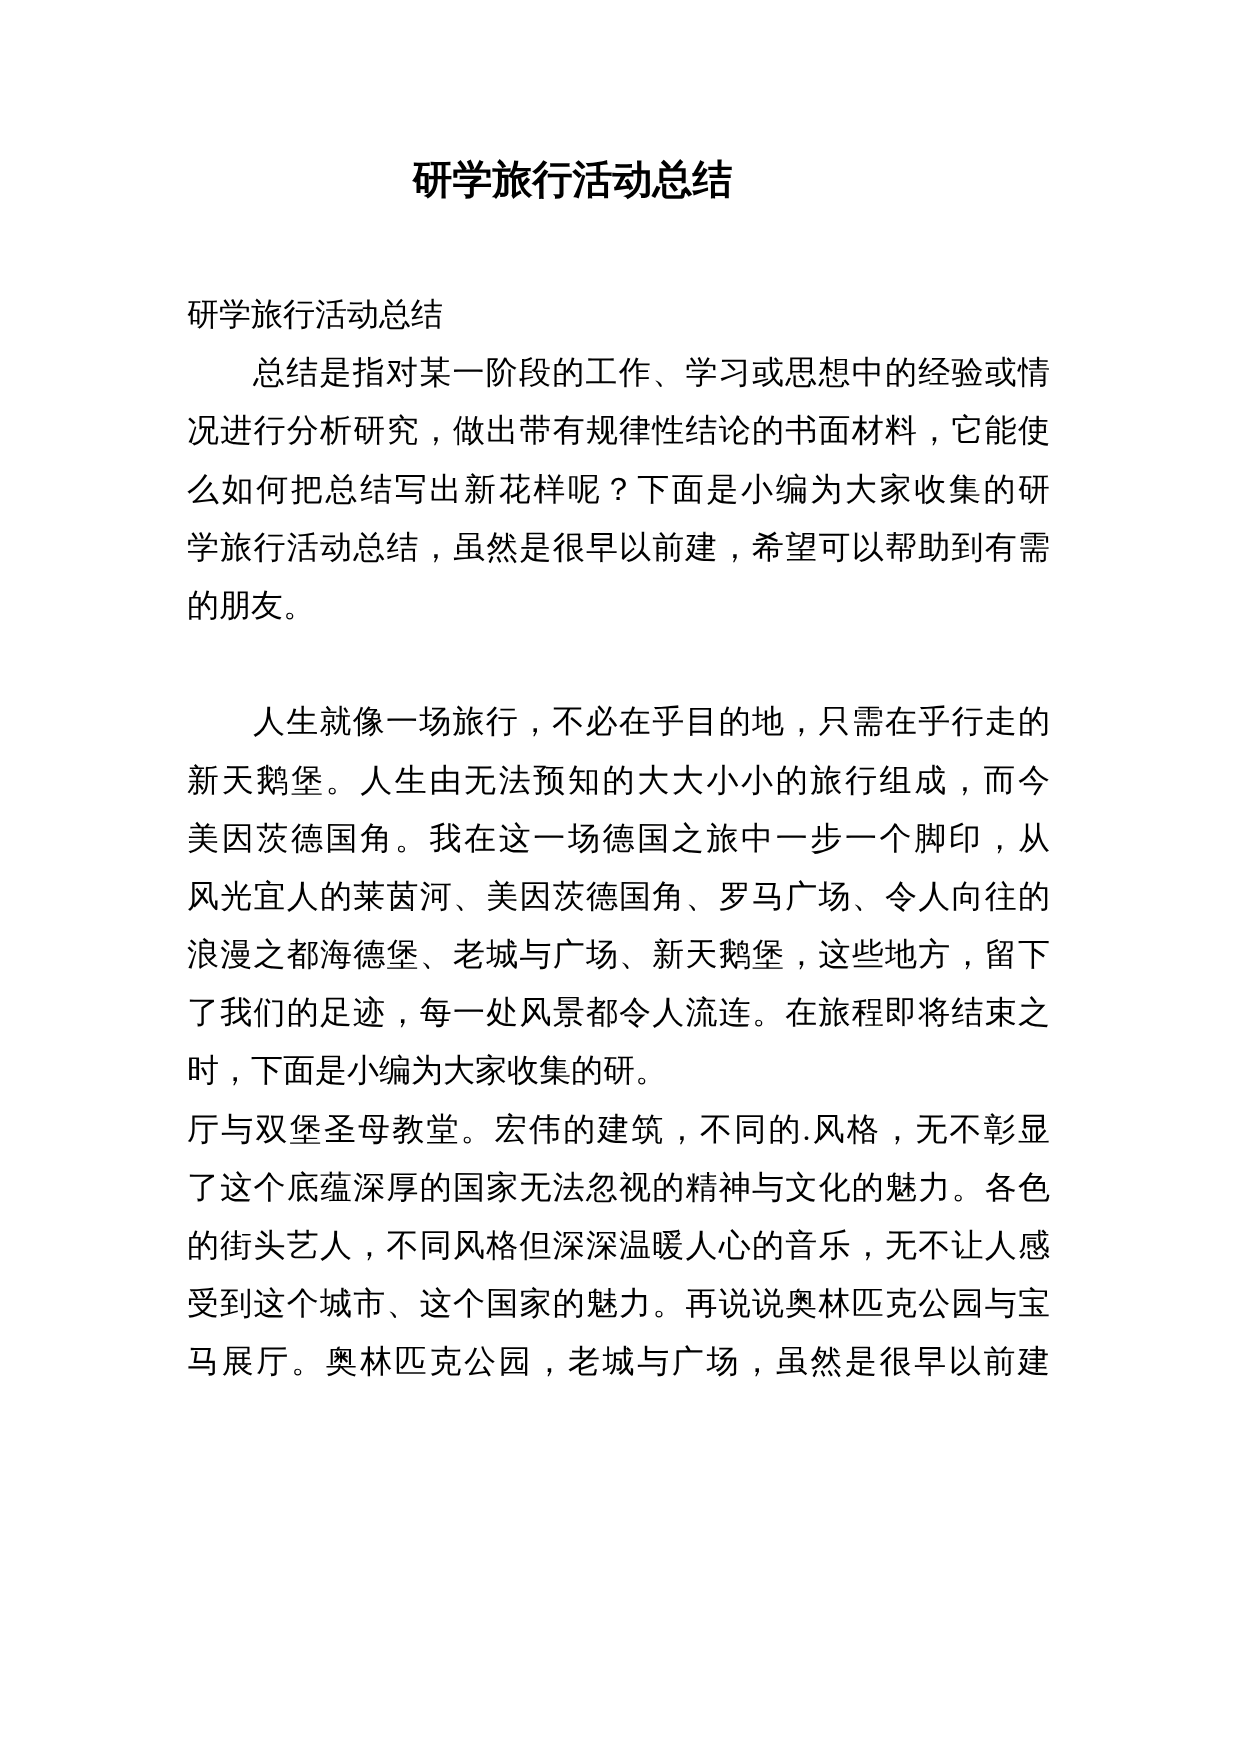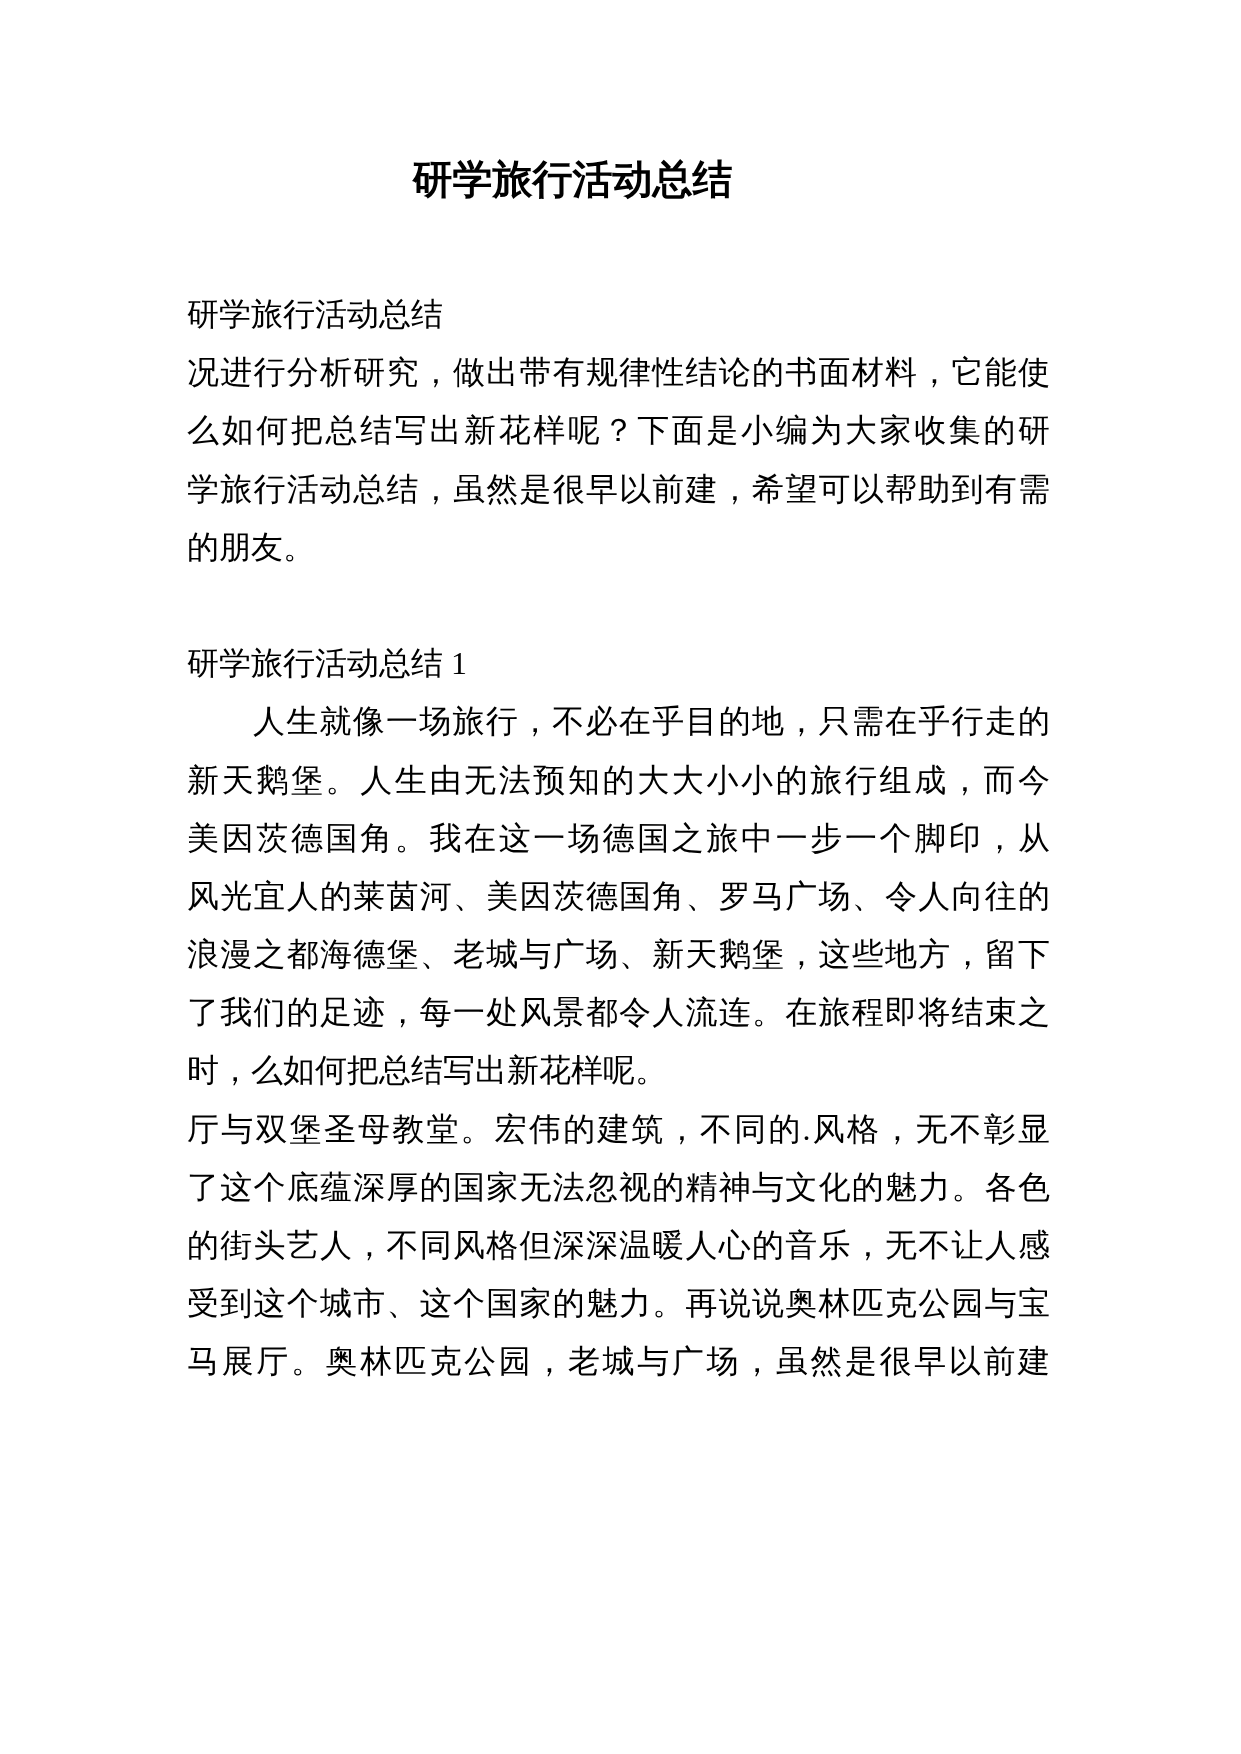--- a/index.html
+++ b/index.html
@@ -58,32 +58,32 @@
     
   }
 </style>
 </head>
 <body>
 
 <div class="page">
   <h1 class="doc-title">研学旅行活动总结</h1>
   <div class="content">
       <div class="line no-fill">研学旅行活动总结</div>
+      <div class="line indent">总结是指对某一阶段的工作、学习或思想中的经验或情</div>
       <div class="line">况进行分析研究，做出带有规律性结论的书面材料，它能使</div>
       <div class="line">么如何把总结写出新花样呢？下面是小编为大家收集的研</div>
       <div class="line">学旅行活动总结，虽然是很早以前建，希望可以帮助到有需要</div>
       <div class="line no-fill">的朋友。</div>
       <div class="line spacer no-fill"></div>
-      <div class="line no-fill">研学旅行活动总结 1</div>
       <div class="line indent">人生就像一场旅行，不必在乎目的地，只需在乎行走的</div>
       <div class="line">新天鹅堡。人生由无法预知的大大小小的旅行组成，而今</div>
       <div class="line">美因茨德国角。我在这一场德国之旅中一步一个脚印，从</div>
       <div class="line">风光宜人的莱茵河、美因茨德国角、罗马广场、令人向往的</div>
       <div class="line">浪漫之都海德堡、老城与广场、新天鹅堡，这些地方，留下</div>
       <div class="line">了我们的足迹，每一处风景都令人流连。在旅程即将结束之</div>
-      <div class="line no-fill">时，么如何把总结写出新花样呢。</div>
+      <div class="line no-fill">时，下面是小编为大家收集的研。</div>
       <div class="line">厅与双堡圣母教堂。宏伟的建筑，不同的.风格，无不彰显</div>
       <div class="line">了这个底蕴深厚的国家无法忽视的精神与文化的魅力。各色</div>
       <div class="line">的街头艺人，不同风格但深深温暖人心的音乐，无不让人感</div>
       <div class="line">受到这个城市、这个国家的魅力。再说说奥林匹克公园与宝</div>
       <div class="line">马展厅。奥林匹克公园，老城与广场，虽然是很早以前建</div>
     </div>
 </div>
 
 </body></html>

